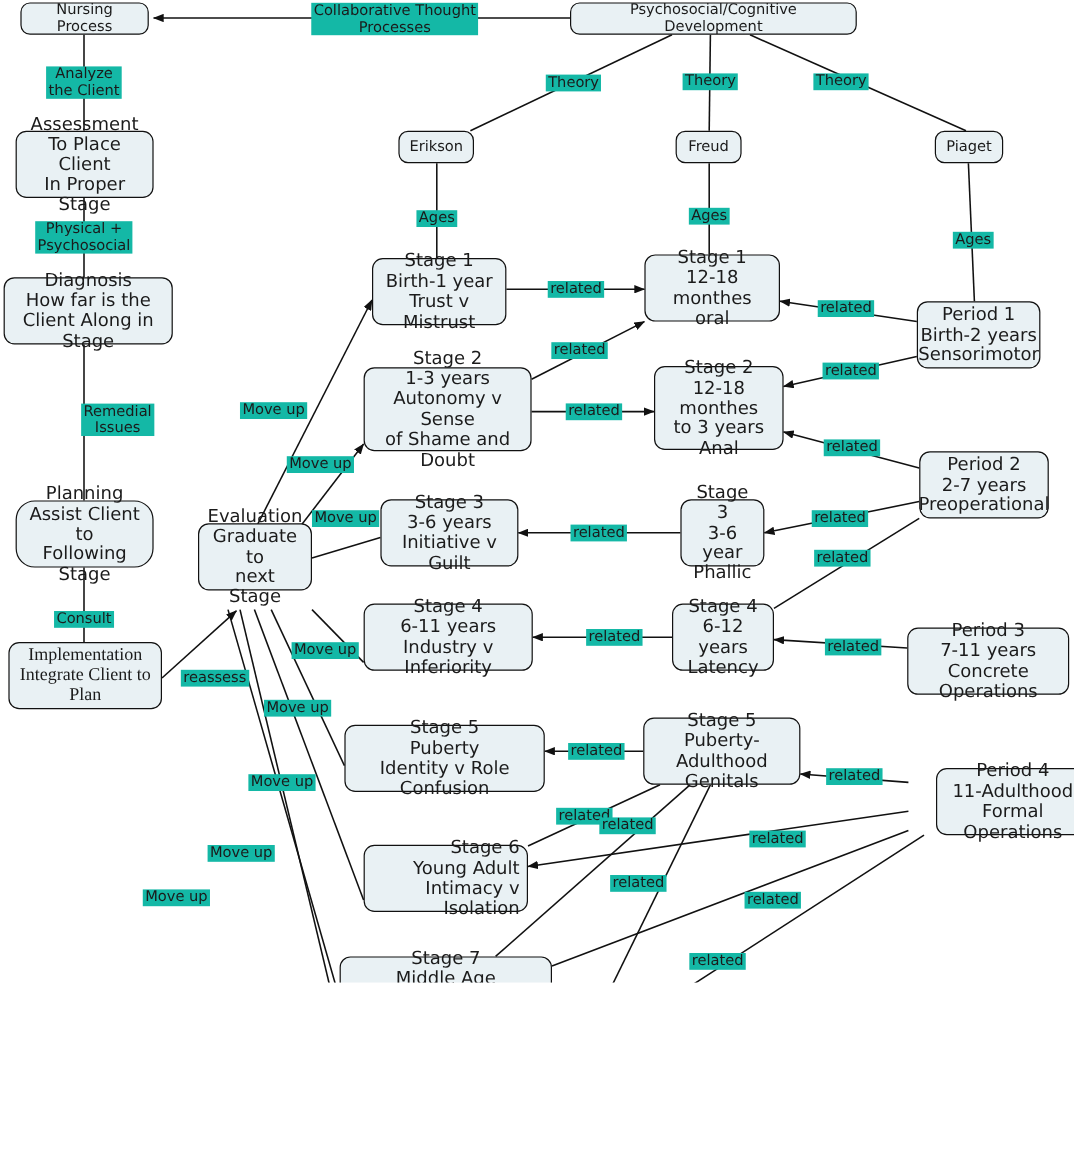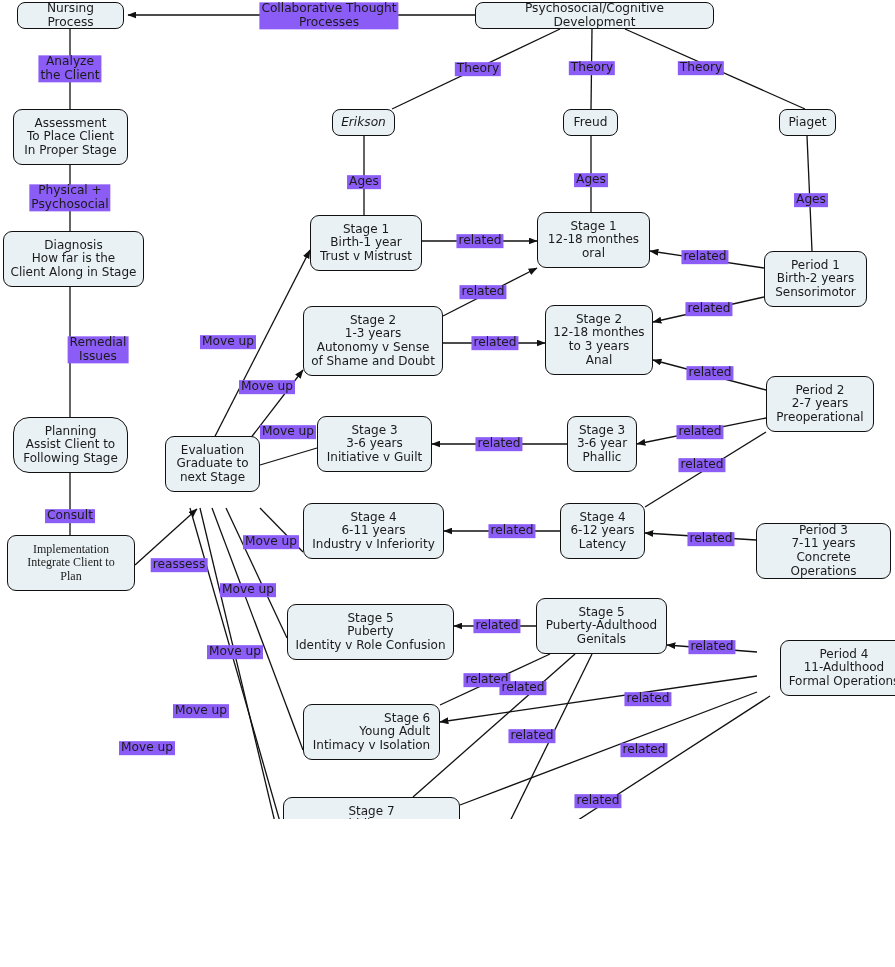--- a/index.html
+++ b/index.html
@@ -11,31 +11,31 @@
     box-sizing:border-box;
     background:#e9f1f4;
     border:1.4px solid #111111;
     border-radius:9px;
     color:#1b1b1b;
     display:flex;
     align-items:center;
     justify-content:center;
     text-align:center;
     line-height:1.13;
-    font-size:12px;
+    font-size:15px;
     padding:2px 6px;
     white-space:pre-line;
     z-index:3;
   }
   .node.small{font-size:12.2px;border-radius:8px;}
   .edge-label{
     position:absolute;
     font-size:12.2px;
     color:#1b1b1b;
-    background:#8b5cf6;
+    background:#14b8a6;
     padding:0 2px;
     white-space:pre-line;
     text-align:center;
     line-height:1.12;
     z-index:4;
     transform:translate(-50%,-50%);
   }
 </style>
 </head>
 <body>
@@ -100,21 +100,21 @@
       <div class="node" style="left: 13px; top: 417px; width: 115px; height: 56px; border-radius: 16px;">Planning
 Assist Client to
 Following Stage</div>
       <div class="node" style="left: 7px; top: 535px; width: 128px; height: 56px; font-family: Liberation Serif, serif;">Implementation
 Integrate Client to
 Plan</div>
       <div class="node" style="left: 165px; top: 436px; width: 95px; height: 56px;">Evaluation
 Graduate to
 next Stage</div>
       <div class="node small" style="left: 475px; top: 2px; width: 239px; height: 27px;">Psychosocial/Cognitive Development</div>
-      <div class="node small" style="left: 332px; top: 109px; width: 63px; height: 27px; font-style: italic;">Erikson</div>
+      <div class="node small" style="left: 332px; top: 109px; width: 63px; height: 27px;">Erikson</div>
       <div class="node small" style="left: 563px; top: 109px; width: 55px; height: 27px;">Freud</div>
       <div class="node small" style="left: 779px; top: 109px; width: 57px; height: 27px;">Piaget</div>
       <div class="node" style="left: 310px; top: 215px; width: 112px; height: 56px;">Stage 1
 Birth-1 year
 Trust v Mistrust</div>
       <div class="node" style="left: 303px; top: 306px; width: 140px; height: 70px;">Stage 2
 1-3 years
 Autonomy v Sense
 of Shame and Doubt</div>
       <div class="node" style="left: 317px; top: 416px; width: 115px; height: 56px;">Stage 3

